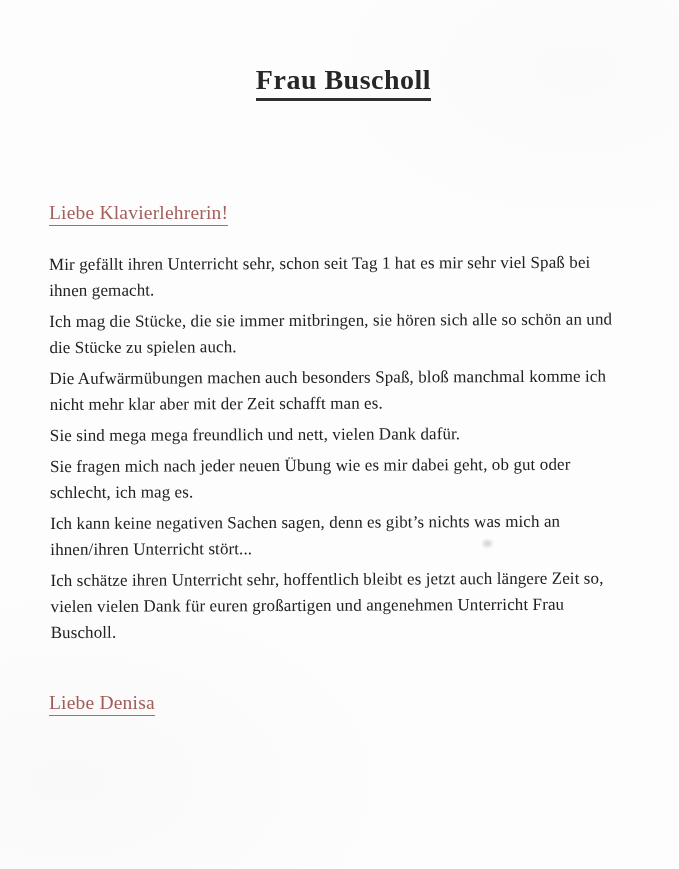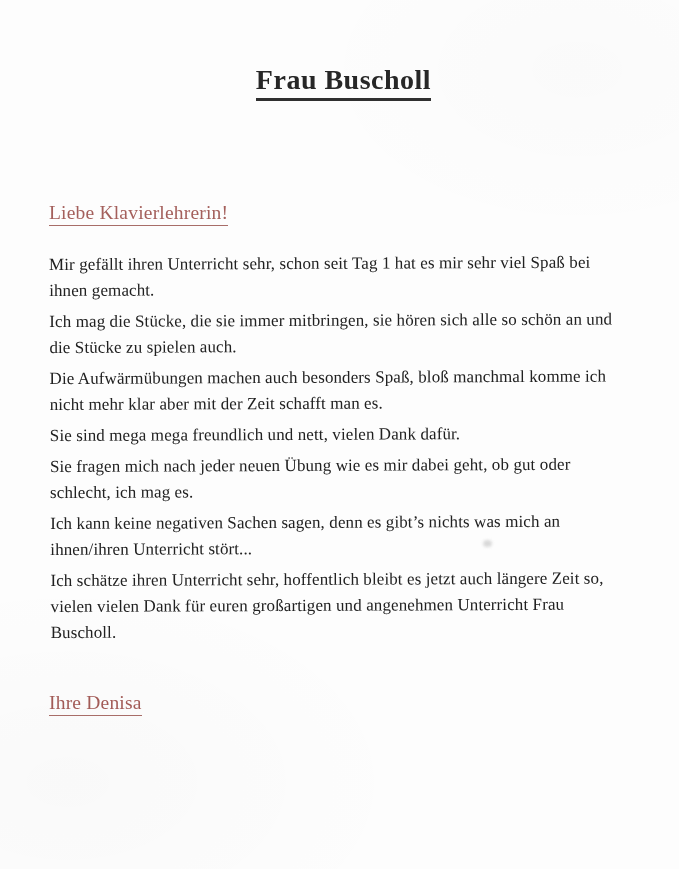--- a/index.html
+++ b/index.html
@@ -113,15 +113,15 @@
 schlecht, ich mag es.</p>
     <p>Ich kann keine negativen Sachen sagen, denn es gibt’s nichts was mich an
 ihnen/ihren Unterricht stört...</p>
     <p>Ich schätze ihren Unterricht sehr, hoffentlich bleibt es jetzt auch längere Zeit so,
 vielen vielen Dank für euren großartigen und angenehmen Unterricht Frau
 Buscholl.</p>
   </div>
 
   <div class="smudge"></div>
 
-  <div class="closing">Ihre Denisa</div>
+  <div class="closing">Liebe Denisa</div>
 
 </div>
 
 </body></html>

